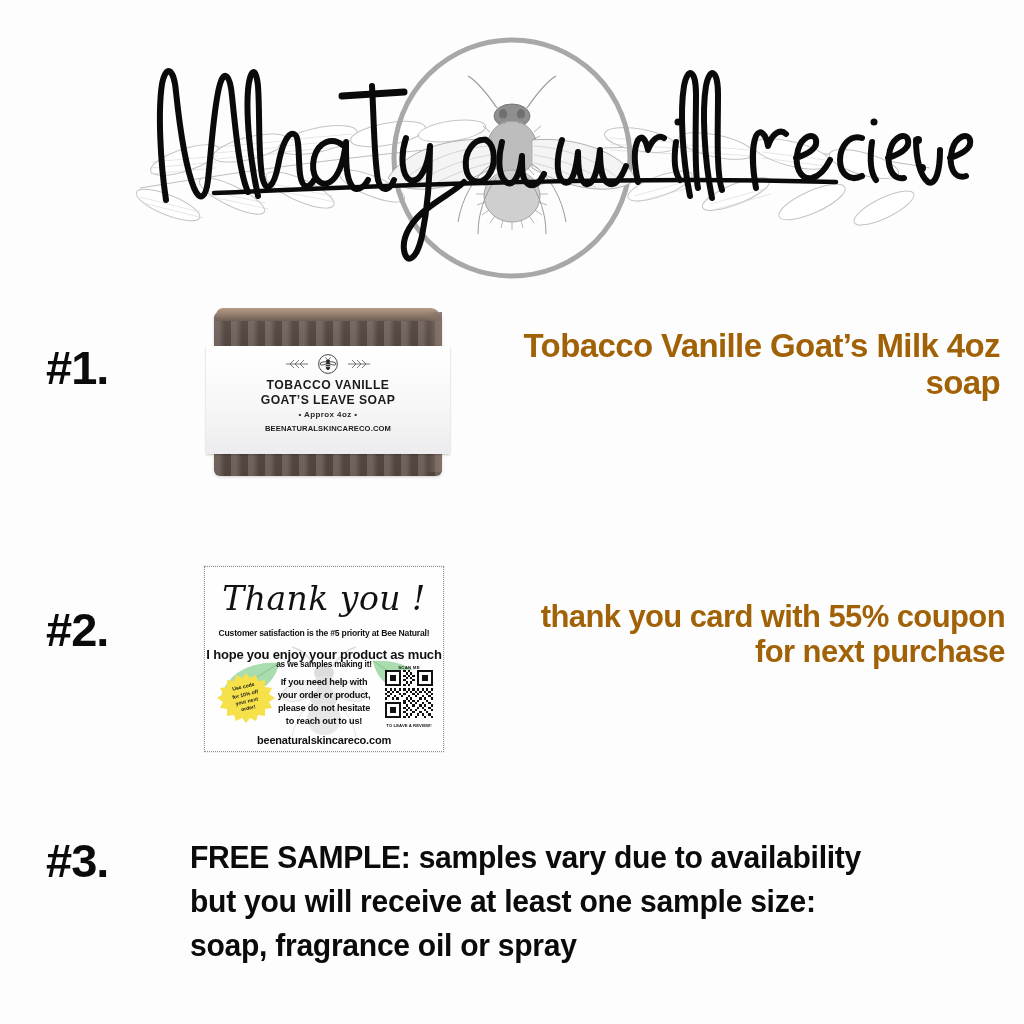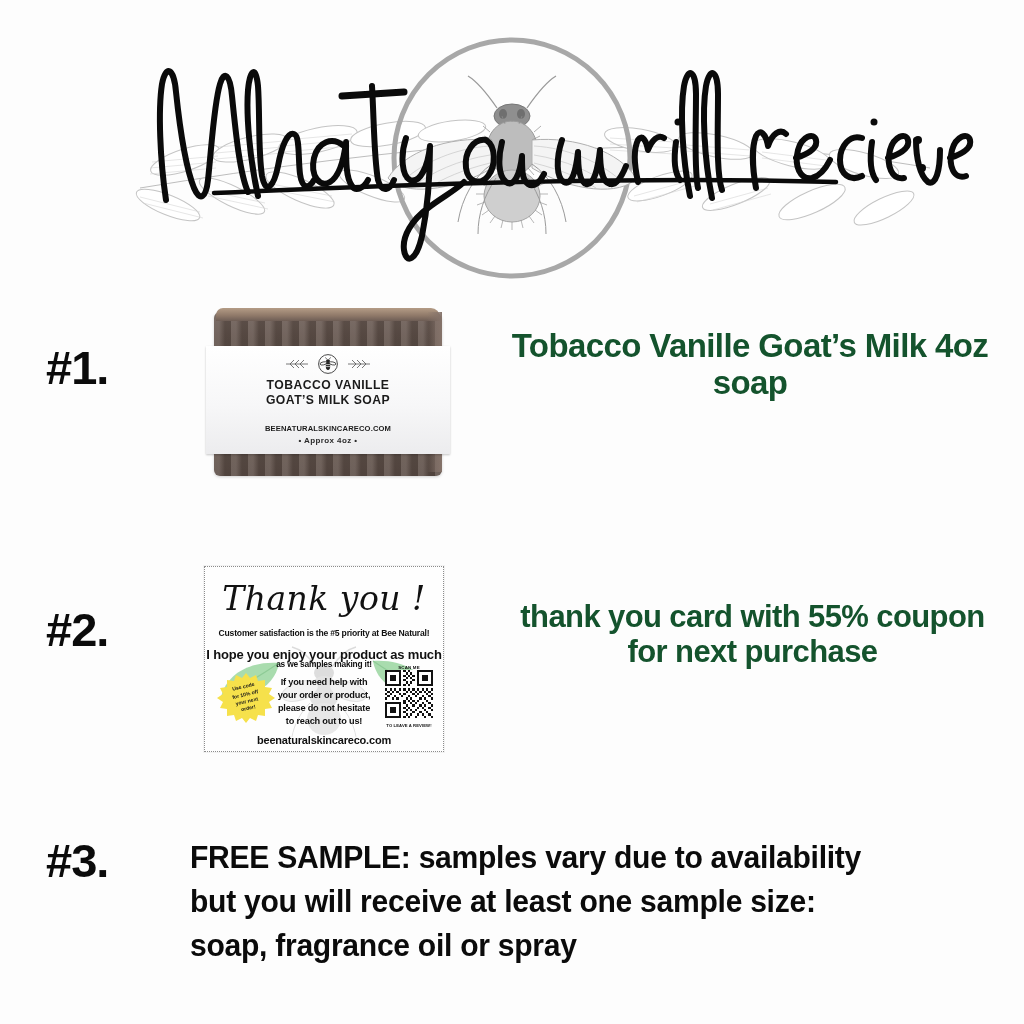--- a/index.html
+++ b/index.html
@@ -26,22 +26,22 @@
     position:absolute;
     font-family:"Liberation Sans", sans-serif;
     font-weight:700;
     color:#0b0b0b;
     letter-spacing:-1px;
   }
   .row-desc{
     position:absolute;
     font-family:"Liberation Sans", sans-serif;
     font-weight:700;
-    color:#14532d;
-    text-align:center;
+    color:#a16207;
+    text-align:right;
     line-height:1.12;
     letter-spacing:-0.6px;
   }
 
   
   #row1{top:300px;height:200px;}
   #row1 .row-num{left:46px;top:40px;font-size:47px;}
   .soap{
     position:absolute;left:214px;top:8px;width:228px;height:172px;
   }
@@ -83,21 +83,21 @@
   .label-text1,.label-text2{
     position:absolute;left:0;width:100%;
     font-family:"Liberation Sans", sans-serif;
     font-weight:700;color:#1b1b1b;
     font-size:12.2px;letter-spacing:.45px;
   }
   .label-text1{top:32px;}
   .label-text2{top:47px;}
   .label-approx{
     position:absolute;left:0;top:64px;width:100%;
-    font-size:8px;font-weight:600;color:#2a2a2a;letter-spacing:.4px;margin-top:26px;
+    font-size:8px;font-weight:600;color:#2a2a2a;letter-spacing:.4px;
   }
   .label-url{
     position:absolute;left:0;top:78px;width:100%;
     font-size:7.6px;font-weight:600;color:#1b1b1b;letter-spacing:.15px;
   }
   #row1 .row-desc{left:500px;top:28px;width:500px;font-size:33px;}
 
   
   #row2{top:555px;height:210px;}
   #row2 .row-num{left:46px;top:47px;font-size:47px;}
@@ -347,21 +347,21 @@
             <path d="M9.8 6.2 L8.4 4.4 M12.2 6.2 L13.6 4.4" stroke="#333" stroke-width=".7"></path>
           </svg>
           <svg width="26" height="12" viewBox="0 0 26 12">
             <g stroke="#555" stroke-width=".8" fill="none">
               <path d="M2 6 L24 6"></path>
               <path d="M20 6 l-4 -4 M20 6 l-4 4 M15 6 l-4 -4 M15 6 l-4 4 M10 6 l-4 -4 M10 6 l-4 4"></path>
             </g>
           </svg>
         </div>
         <div class="label-text1">TOBACCO VANILLE</div>
-        <div class="label-text2">GOAT’S MILK SOAP</div>
+        <div class="label-text2">GOAT’S LEAVE SOAP</div>
         <div class="label-approx">• Approx 4oz •</div>
         <div class="label-url">BEENATURALSKINCARECO.COM</div>
       </div>
     </div>
 
     <div class="row-desc">Tobacco Vanille Goat’s Milk 4oz soap</div>
   </div>
 
   <div class="row" id="row2">
     <div class="row-num">#2.</div>

